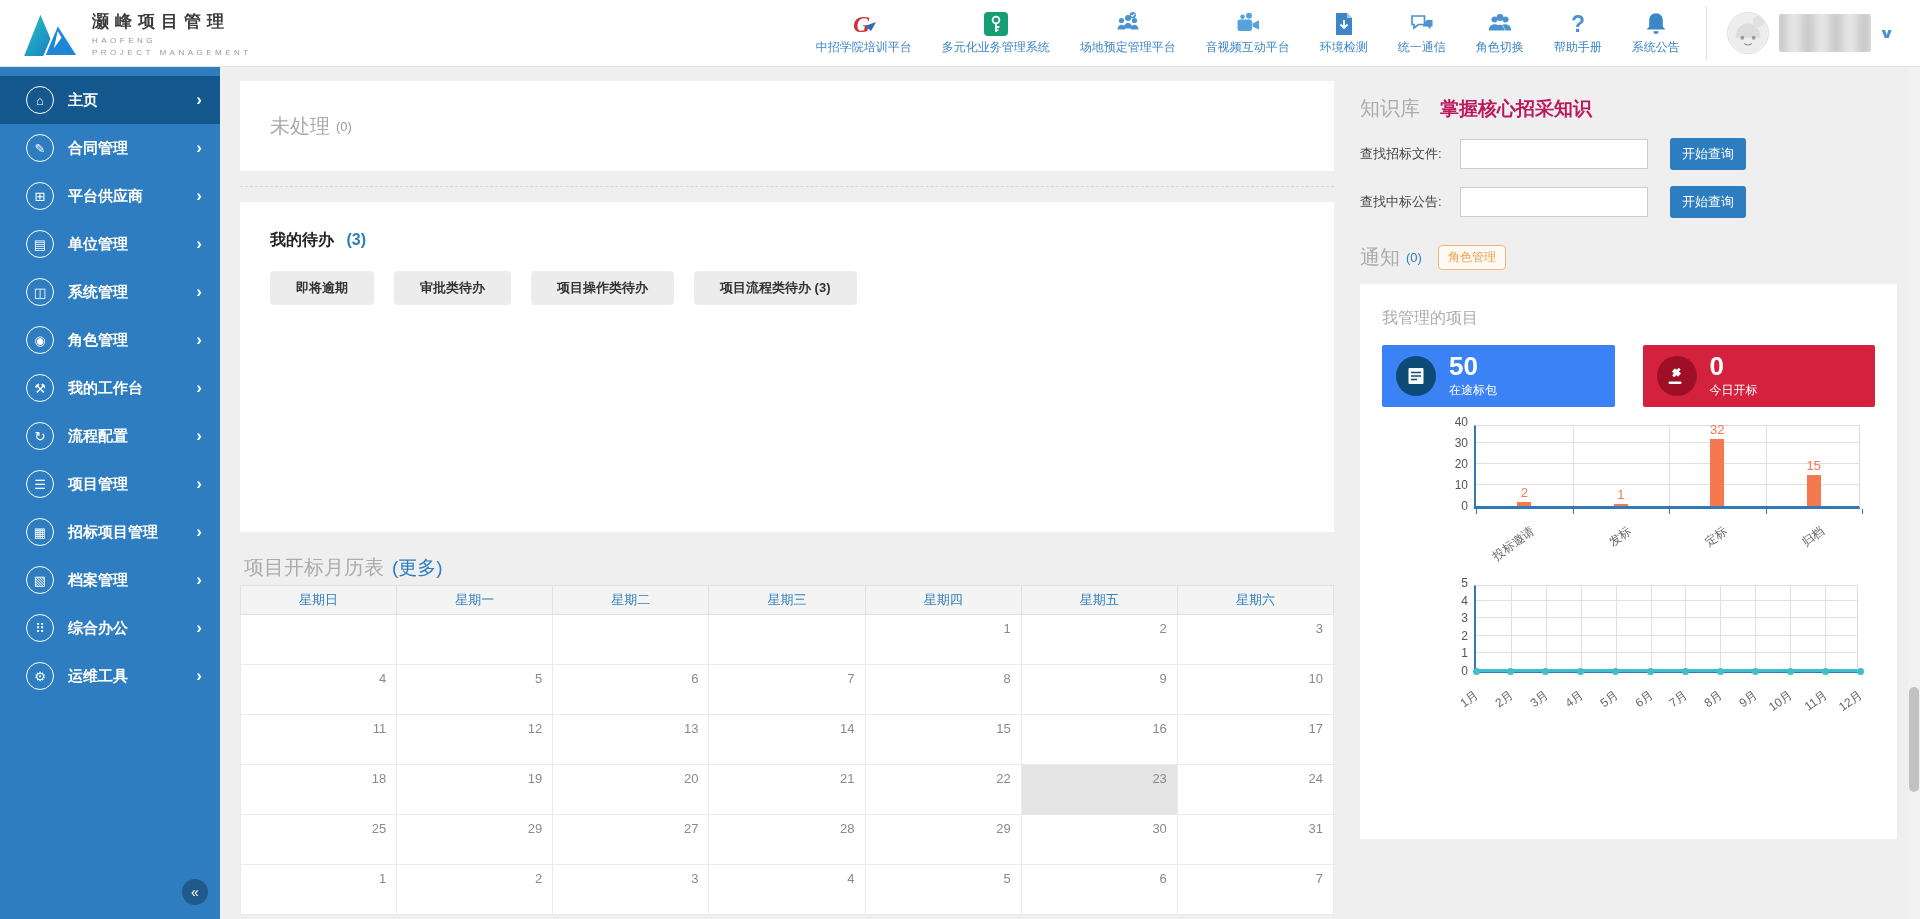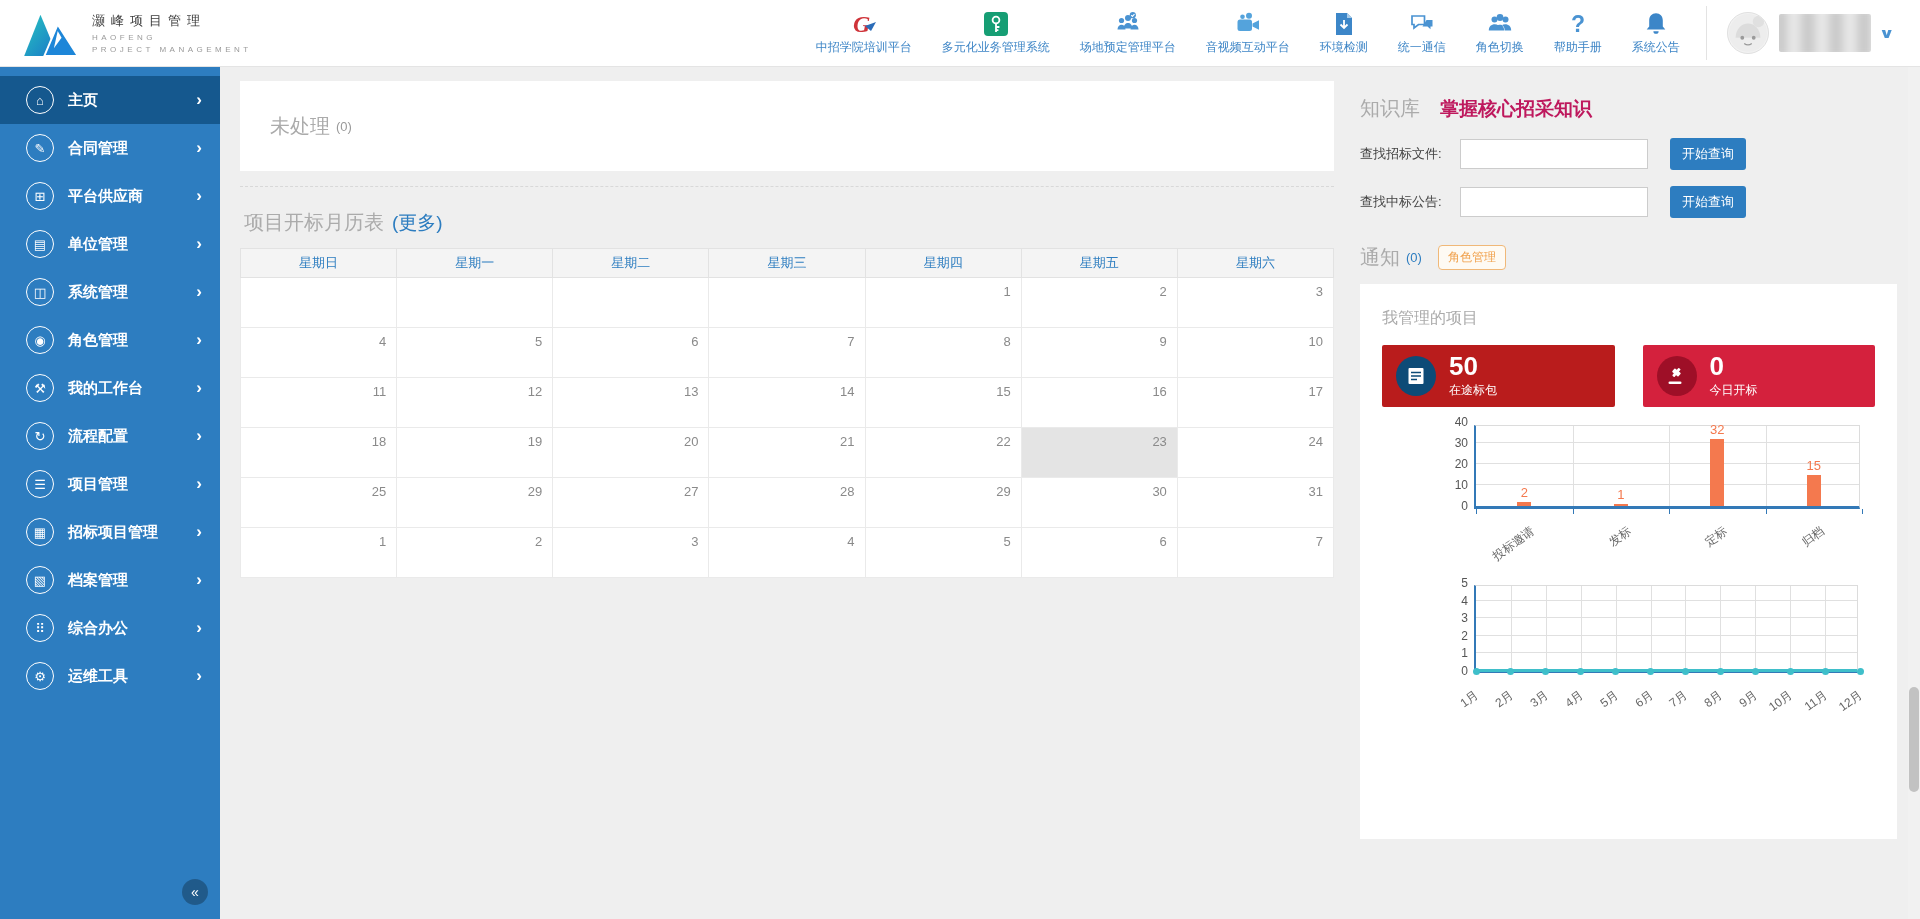--- a/index.html
+++ b/index.html
@@ -3,21 +3,21 @@
 <meta charset="utf-8">
 <style>
 * { box-sizing: border-box; margin: 0; padding: 0; }
 html,body { width:1920px; height:919px; overflow:hidden; }
 body { background:#efefef; font-family:"Liberation Sans","DejaVu Sans",sans-serif; position:relative; color:#333; }
 
 
 .header { position:absolute; top:0; left:0; width:1920px; height:67px; background:#fff; border-bottom:1px solid #e4e4e4; display:flex; align-items:center; z-index:10; }
 .logo-wrap { display:flex; align-items:center; padding-left:22px; gap:12px; }
 .logo-wrap svg { width:58px; height:46px; }
-.brand-title { font-size:13px; color:#3c3c3c; letter-spacing:6px; font-weight:400; }
+.brand-title { font-size:17px; color:#3c3c3c; letter-spacing:6px; font-weight:700; }
 .brand-sub { font-size:8px; color:#9a9a9a; letter-spacing:3.5px; margin-top:3px; }
 .top-nav { margin-left:auto; display:flex; align-items:flex-start; gap:30px; padding-right:26px; }
 .nav-item { display:flex; flex-direction:column; align-items:center; gap:2px; cursor:pointer; }
 .nav-item .ni { width:27px; height:27px; display:flex; align-items:center; justify-content:center; }
 .nav-item .ni svg { width:26px; height:26px; }
 .nav-item .nl { font-size:12px; color:#3d85c6; white-space:nowrap; }
 .hdr-divider { width:1px; height:54px; background:#e3e3e3; margin-right:20px; }
 .user-area { display:flex; align-items:center; gap:10px; padding-right:28px; cursor:pointer; }
 .avatar { width:42px; height:42px; border-radius:50%; background:#f2f2f2; border:1px solid #e0e0e0; overflow:hidden; }
 .user-blur { width:92px; height:38px; border-radius:2px; overflow:hidden; position:relative; }
@@ -40,21 +40,21 @@
 .card { background:#fff; }
 .card-unprocessed { height:90px; display:flex; align-items:center; padding-left:30px; }
 .sec-title { font-size:20px; color:#ababab; }
 .sec-count { font-size:13px; color:#9a9a9a; margin-left:6px; }
 .dashed-sep { border-top:1px dashed #d8d8d8; margin:15px 0; }
 .card-todo { height:330px; padding:28px 30px; }
 .todo-title { font-size:16px; font-weight:bold; color:#222; }
 .todo-count { color:#2d7dc0; margin-left:8px; }
 .tabs { display:flex; gap:20px; margin-top:20px; }
 .tab-btn { background:#ececec; border:none; border-radius:4px; height:34px; padding:0 26px; font-size:13px; font-weight:bold; color:#333; font-family:inherit; cursor:pointer; white-space:nowrap; }
-.cal-head { margin:22px 0 12px 4px; display:flex; align-items:baseline; }
+.cal-head { margin:22px 0 4px 4px; display:flex; align-items:baseline; }
 .cal-more { font-size:19px; color:#2d7dc0; margin-left:8px; cursor:pointer; }
 table.calendar { width:1094px; border-collapse:collapse; background:#fff; table-layout:fixed; }
 table.calendar th { height:29px; background:#f4f4f4; border:1px solid #e2e2e2; color:#2d7dc0; font-size:13px; font-weight:normal; }
 table.calendar td { height:50px; border:1px solid #eaeaea; vertical-align:top; text-align:right; padding:6px 10px; font-size:13px; color:#8a8a8a; cursor:pointer; }
 table.calendar td.today { background:#e4e4e4; }
 
 
 .rightpanel { position:absolute; left:1360px; top:95px; width:537px; }
 .kb-row { display:flex; align-items:baseline; gap:20px; }
 .kb-slogan { font-size:19px; font-weight:bold; color:#be185d; }
@@ -293,20 +293,32 @@
     </div>
     <div class="collapse-btn">«</div>
   </div>
 
 <div class="main">
   <div class="card card-unprocessed">
     <span class="sec-title">未处理</span>
     <span class="sec-count">(0)</span>
   </div>
   <div class="dashed-sep"></div>
+  <div class="card card-todo">
+    <div>
+      <span class="todo-title">我的待办</span>
+      <span class="todo-title todo-count">(3)</span>
+    </div>
+    <div class="tabs" id="todo-tabs">
+        <button class="tab-btn">即将逾期</button>
+        <button class="tab-btn">审批类待办</button>
+        <button class="tab-btn">项目操作类待办</button>
+        <button class="tab-btn">项目流程类待办 (3)</button>
+      </div>
+  </div>
   <div class="cal-head">
     <span class="sec-title">项目开标月历表</span>
     <span class="cal-more">(更多)</span>
   </div>
   <table class="calendar" id="calendar">
       <thead>
         <tr>
           <th>星期日</th>
           <th>星期一</th>
           <th>星期二</th>
@@ -391,21 +403,21 @@
     <button class="search-btn">开始查询</button>
   </div>
   <div class="notice-row">
     <span class="sec-title">通知</span>
     <span class="sec-count" style="color:#2d7dc0;">(0)</span>
     <span class="badge-read">角色管理</span>
   </div>
   <div class="right-card">
     <div class="rc-title">我管理的项目</div>
     <div class="stat-cards" id="stat-cards">
-        <div class="stat-card" style="background: #b91c1c;">
+        <div class="stat-card" style="background: #3b82f6;">
           <div class="stat-ic" style="background: rgb(13, 75, 119);">
             <svg viewBox="0 0 24 24">
               <rect x="4.5" y="4" width="15" height="16" rx="1" fill="#fff"></rect>
               <path d="M7 8.5h10M7 12h10M7 15.5h6" stroke="#0d4b77" stroke-width="1.6"></path>
             </svg>
           </div>
           <div class="stat-txt">
             <div class="stat-val">50</div>
             <div class="stat-lab">在途标包</div>
           </div>

